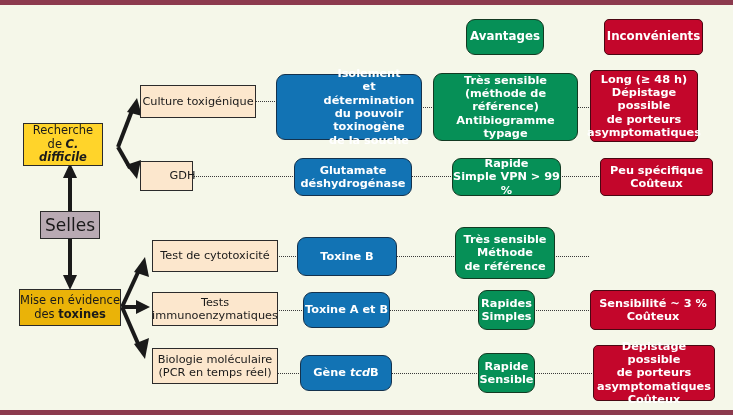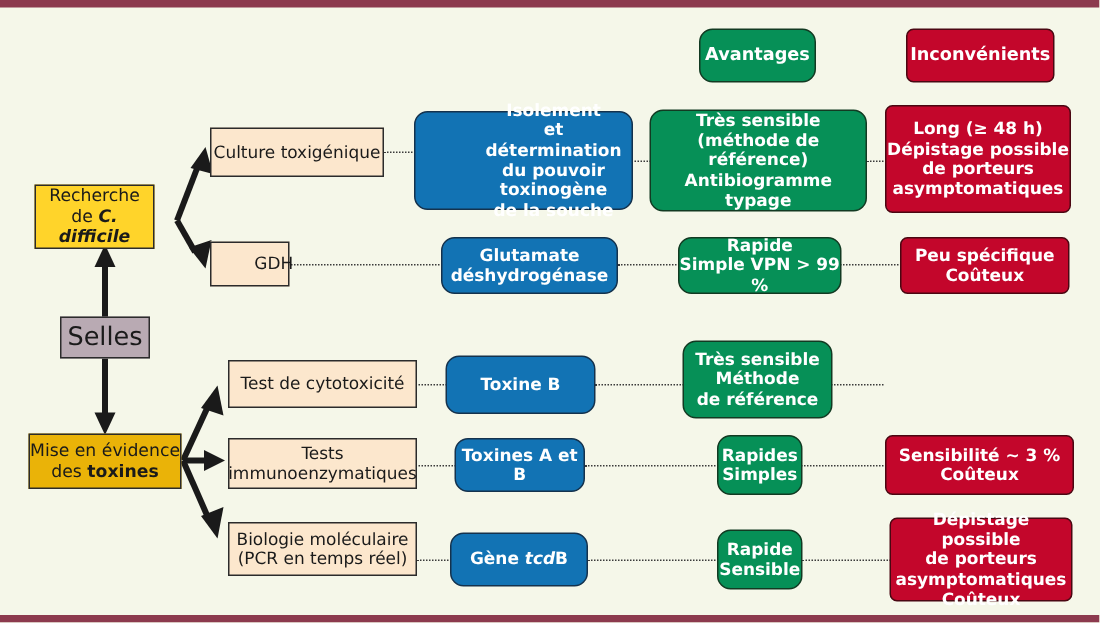--- a/index.html
+++ b/index.html
@@ -116,42 +116,42 @@
   </div>
 
   <div class="box cream txt" style="left:140px;top:85px;width:116px;height:33px;">Culture toxigénique</div>
   <div class="box blue txt" style="left:276px;top:74px;width:146px;height:66px;padding-left:40px;">Isolement
 et détermination
 du pouvoir toxinogène
 de la souche</div>
   <div class="box green txt" style="left:433px;top:73px;width:145px;height:68px;">Très sensible
 (méthode de référence)
 Antibiogramme typage</div>
-  <div class="box red txt" style="left:590px;top:70px;width:124px;height:72px;">Long (≥ 48 h)
+  <div class="box red txt" style="left:590px;top:70px;width:108px;height:72px;">Long (≥ 48 h)
 Dépistage possible
 de porteurs
 asymptomatiques</div>
 
   <div class="box cream txt" style="left:140px;top:161px;width:53px;height:30px;padding-left:32px;">GDH</div>
   <div class="box blue txt" style="left:294px;top:158px;width:118px;height:38px;">Glutamate
 déshydrogénase</div>
   <div class="box green txt" style="left:452px;top:158px;width:109px;height:38px;">Rapide
 Simple VPN &gt; 99 %</div>
   <div class="box red txt" style="left:600px;top:158px;width:113px;height:38px;">Peu spécifique
 Coûteux</div>
 
   <div class="box cream txt" style="left:152px;top:240px;width:126px;height:32px;">Test de cytotoxicité</div>
   <div class="box blue txt" style="left:297px;top:237px;width:100px;height:39px;">Toxine B</div>
   <div class="box green txt" style="left:455px;top:227px;width:100px;height:52px;">Très sensible
 Méthode
 de référence</div>
 
   <div class="box cream txt" style="left:152px;top:292px;width:126px;height:34px;">Tests
 immunoenzymatiques</div>
-  <div class="box blue txt" style="left:303px;top:292px;width:87px;height:36px;">Toxines A et B</div>
+  <div class="box blue txt" style="left:303px;top:292px;width:87px;height:36px;">Toxine A et B</div>
   <div class="box green txt" style="left:478px;top:290px;width:57px;height:40px;">Rapides
 Simples</div>
   <div class="box red txt" style="left:590px;top:290px;width:126px;height:40px;">Sensibilité ~ 3 %
 Coûteux</div>
 
   <div class="box cream txt" style="left:152px;top:348px;width:126px;height:36px;">Biologie moléculaire
 (PCR en temps réel)</div>
   <div class="box blue" style="left:300px;top:355px;width:92px;height:36px;">
     <span>
       <span>Gène </span><span class="it">tcd</span><span>B</span>

